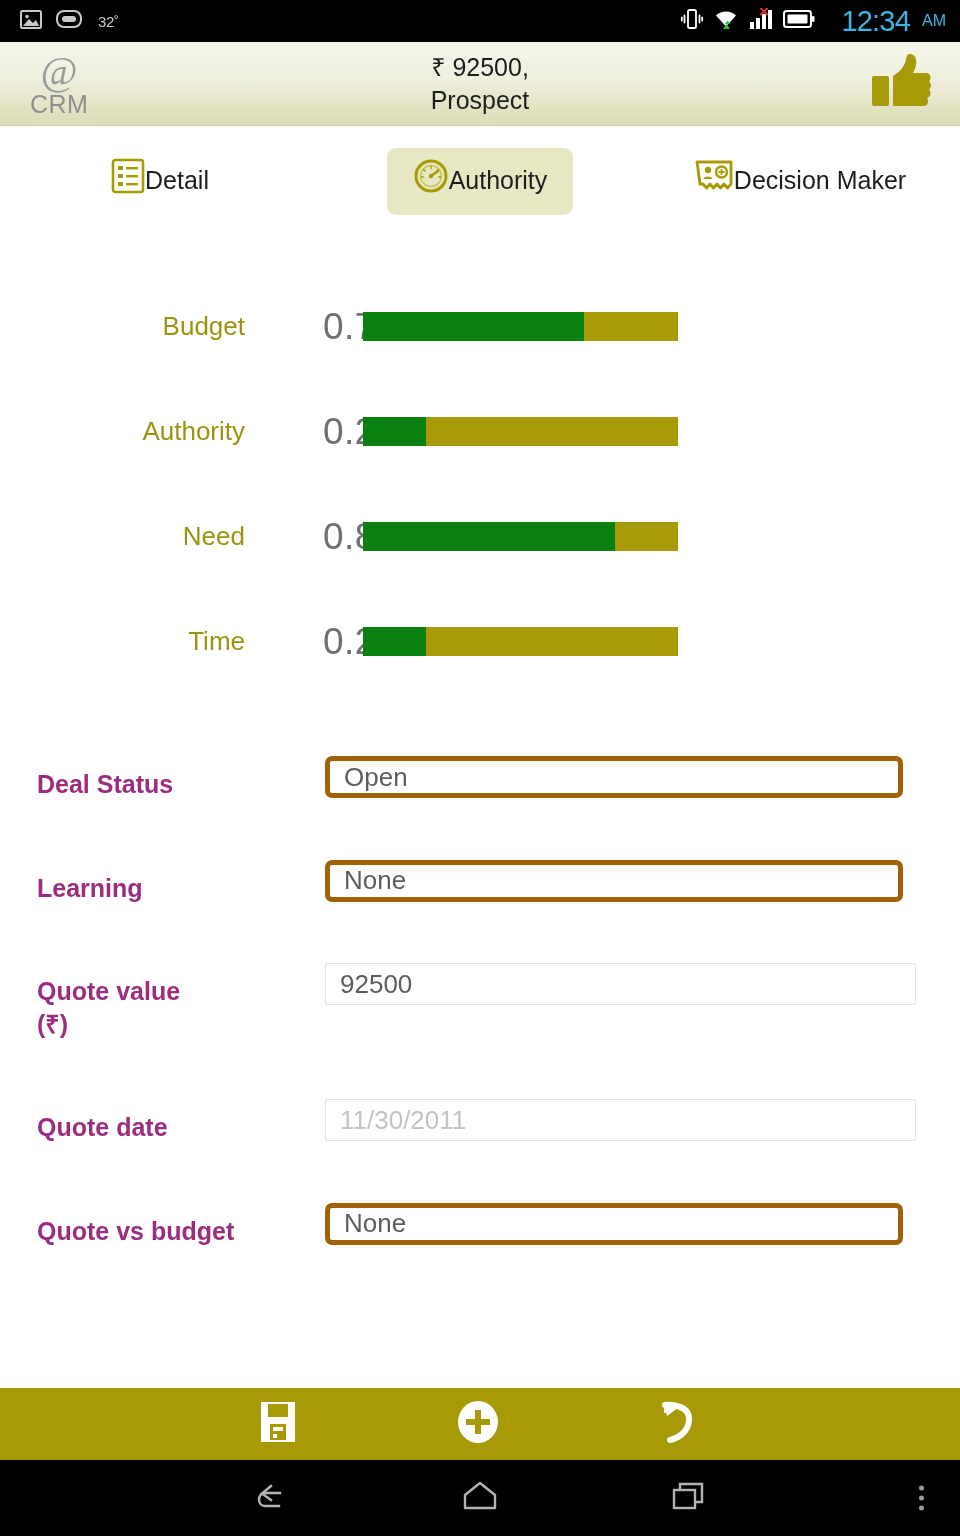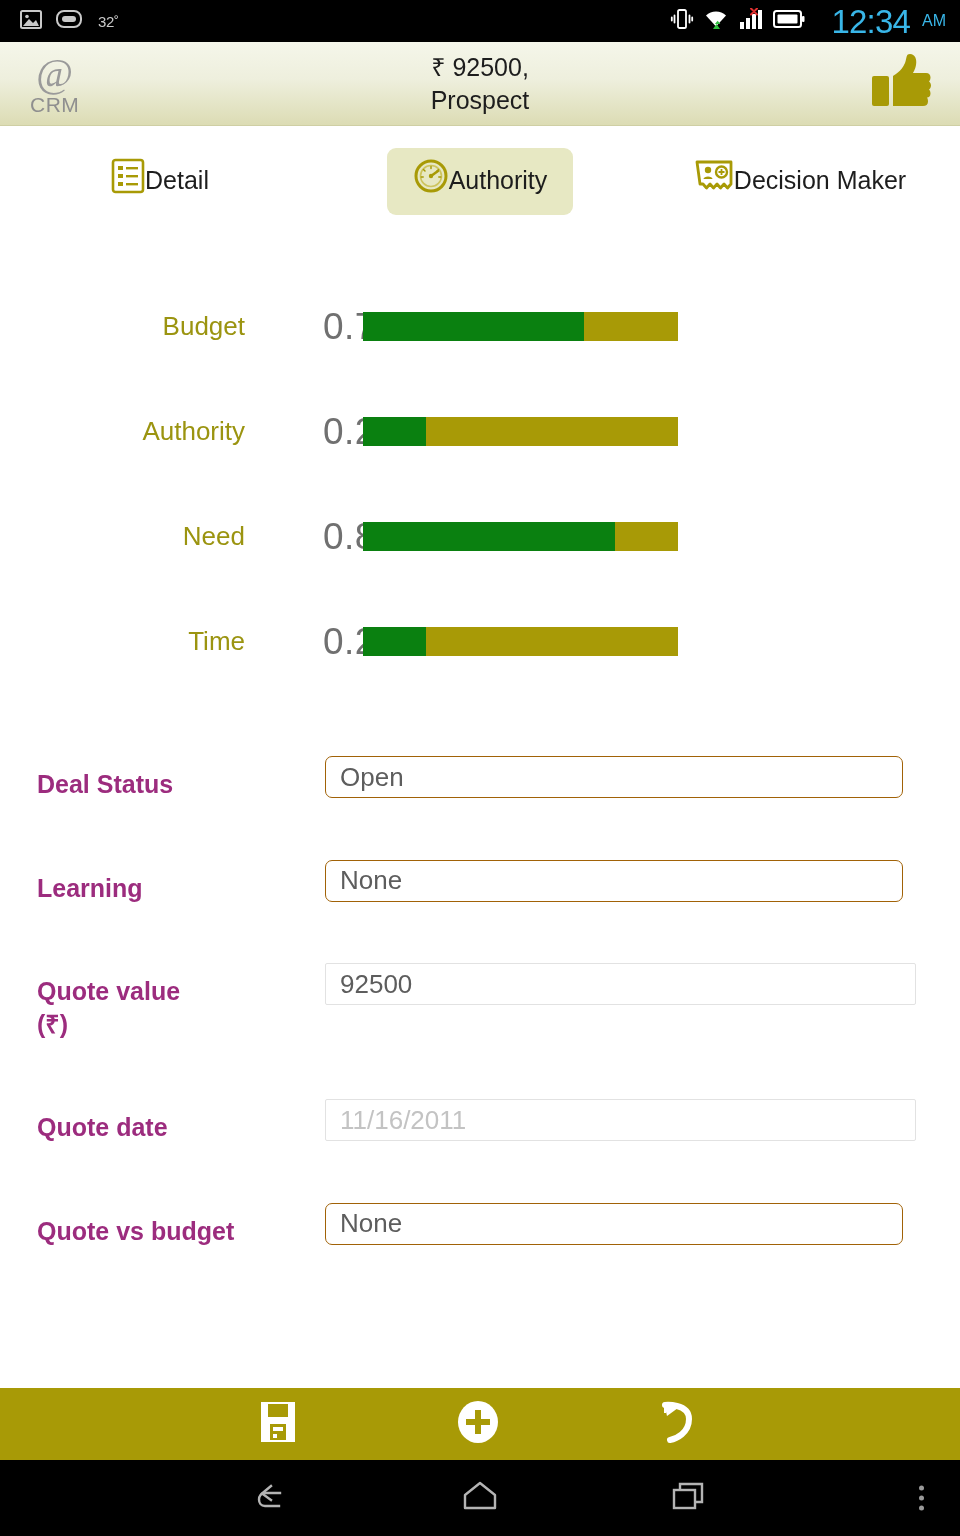--- a/index.html
+++ b/index.html
@@ -39,21 +39,21 @@
   .status-right { gap: 9px; }
 
   .sb-temp {
     color: #c9c9c9;
     font-size: 15px;
     letter-spacing: -0.3px;
     margin-left: 2px;
   }
   .sb-clock {
     color: #39b6e8;
-    font-size: 33px;
+    font-size: 29px;
     letter-spacing: -0.8px;
     margin-left: 17px;
     line-height: 1;
   }
   .sb-ampm {
     color: #39b6e8;
     font-size: 16px;
     margin-left: 3px;
     line-height: 1;
   }
@@ -78,21 +78,21 @@
     align-items: center;
     line-height: 1;
   }
   .brand-at {
     font-size: 40px;
     color: #9a9a9a;
     font-family: "Liberation Serif", serif;
     line-height: 0.95;
   }
   .brand-name {
-    font-size: 21px;
+    font-size: 25px;
     color: #8f8f8f;
     letter-spacing: 0.5px;
     margin-top: 2px;
   }
   .header-title {
     width: 100%;
     text-align: center;
     font-size: 25px;
     color: #1d1d1d;
     line-height: 1.32;
@@ -204,21 +204,21 @@
     font-size: 26px;
     color: #5d5d5d;
     height: 42px;
     display: flex;
     align-items: center;
     padding-left: 14px;
     background: #ffffff;
   }
   .field-input.boxed {
     width: 578px;
-    border: 1px solid #a16207;
+    border: 5px solid #a16207;
     border-radius: 7px;
   }
   .field-input.flat {
     width: 591px;
     border: 1px solid #e2e2e2;
     border-radius: 2px;
   }
   .field-input.placeholder {
     color: #c3c3c3;
   }
@@ -459,21 +459,21 @@
     <div class="field-row">
       <div class="field-label" style="color: rgb(156, 44, 126);">
         <div>Quote value</div>
         <div>(₹)</div>
       </div>
       <div class="field-input flat">92500</div>
     </div>
 
     <div class="field-row">
       <div class="field-label" style="color: rgb(156, 44, 126);">Quote date</div>
-      <div class="field-input flat placeholder">11/16/2011</div>
+      <div class="field-input flat placeholder">11/30/2011</div>
     </div>
 
     <div class="field-row">
       <div class="field-label" style="color: rgb(156, 44, 126);">Quote vs budget</div>
       <div class="field-input boxed">None</div>
     </div>
   </div>
 
   <div class="action-bar" style="background: rgb(168, 154, 6);">
     <div class="action-btn save">

